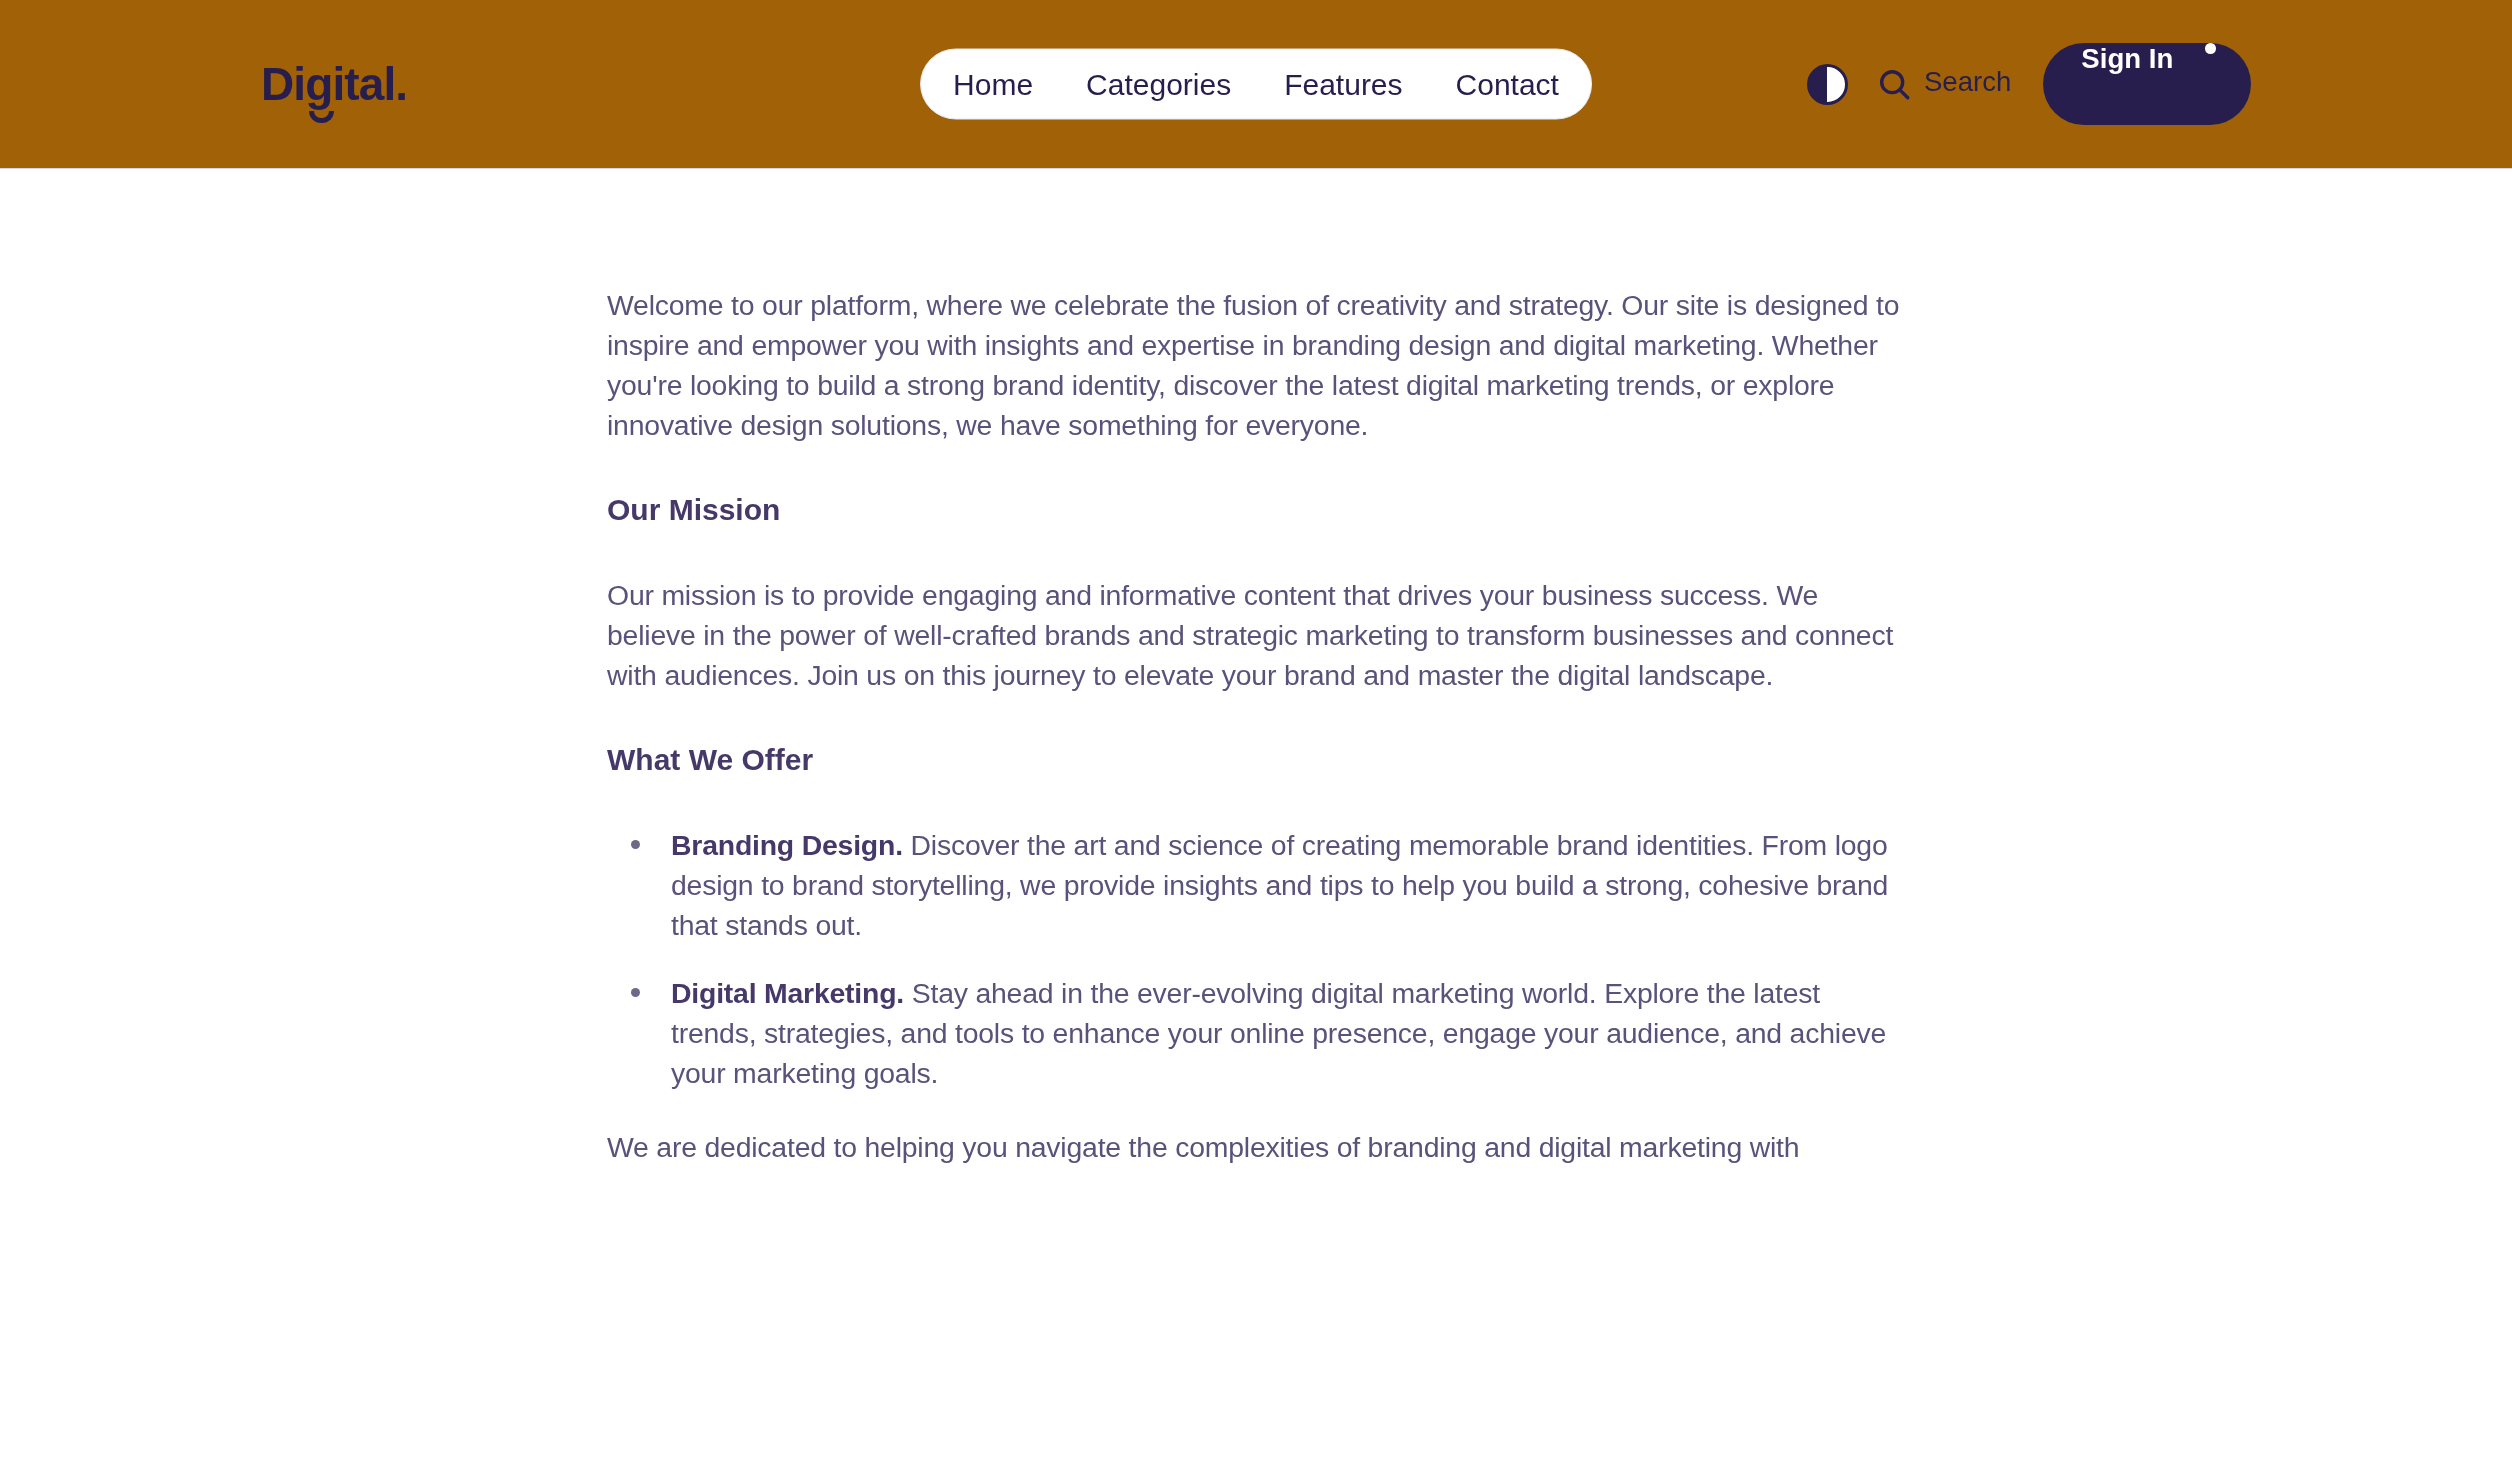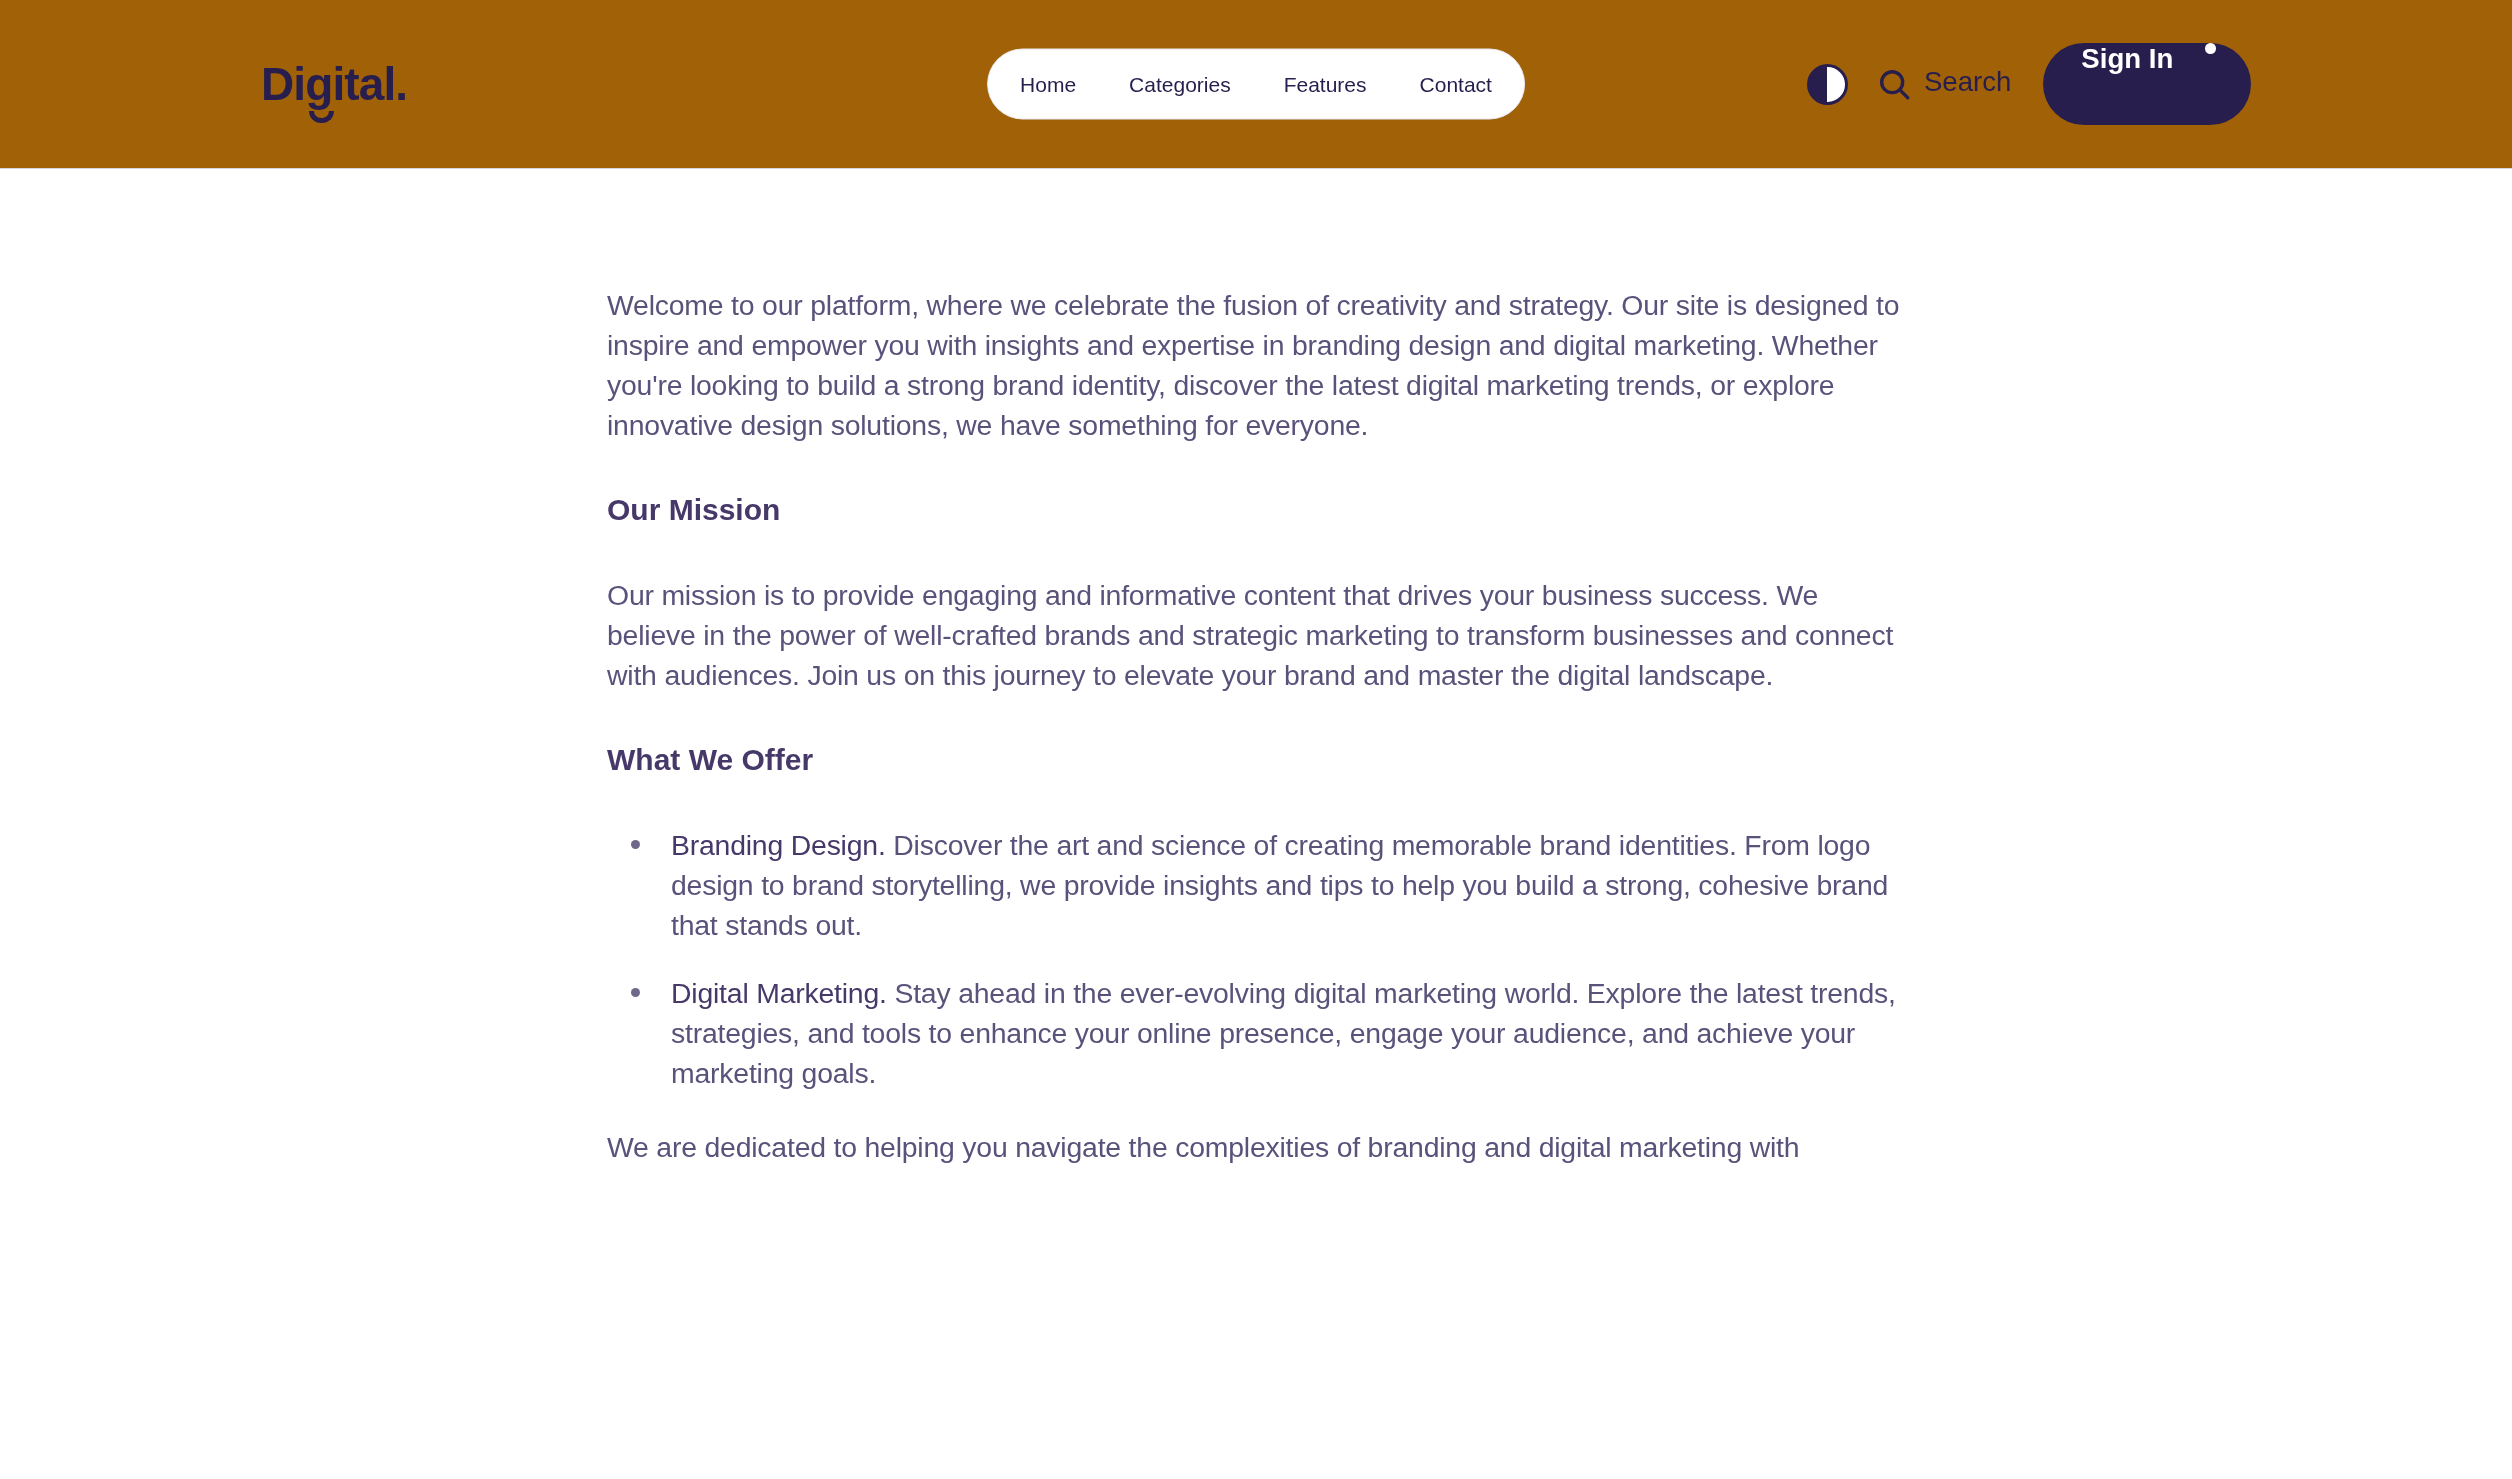--- a/index.html
+++ b/index.html
@@ -50,21 +50,21 @@
     height: 71px;
     display: flex;
     align-items: center;
     gap: 53px;
     padding: 0 32px;
     border: 1.8px solid #e9e7ef;
     border-radius: 888px;
     background: #ffffff;
   }
   .main-nav a {
-    font-size: 21px;
+    font-size: 30px;
     font-weight: 500;
     color: #281e4e;
     text-decoration: none;
     cursor: pointer;
     white-space: nowrap;
   }
 
   .header-actions {
     display: flex;
     align-items: center;
@@ -158,21 +158,21 @@
   .offers li::before {
     content: "";
     position: absolute;
     left: 24px;
     top: 15px;
     width: 9px; height: 9px;
     border-radius: 50%;
     background: #6f6889;
   }
   .offers .lead {
-    font-weight: normal;
+    font-weight: bold;
     color: #46396a;
   }
 </style>
 </head>
 <body>
 
 <header class="site-header">
 
   <div class="logo">
     <span>Digital.</span>

